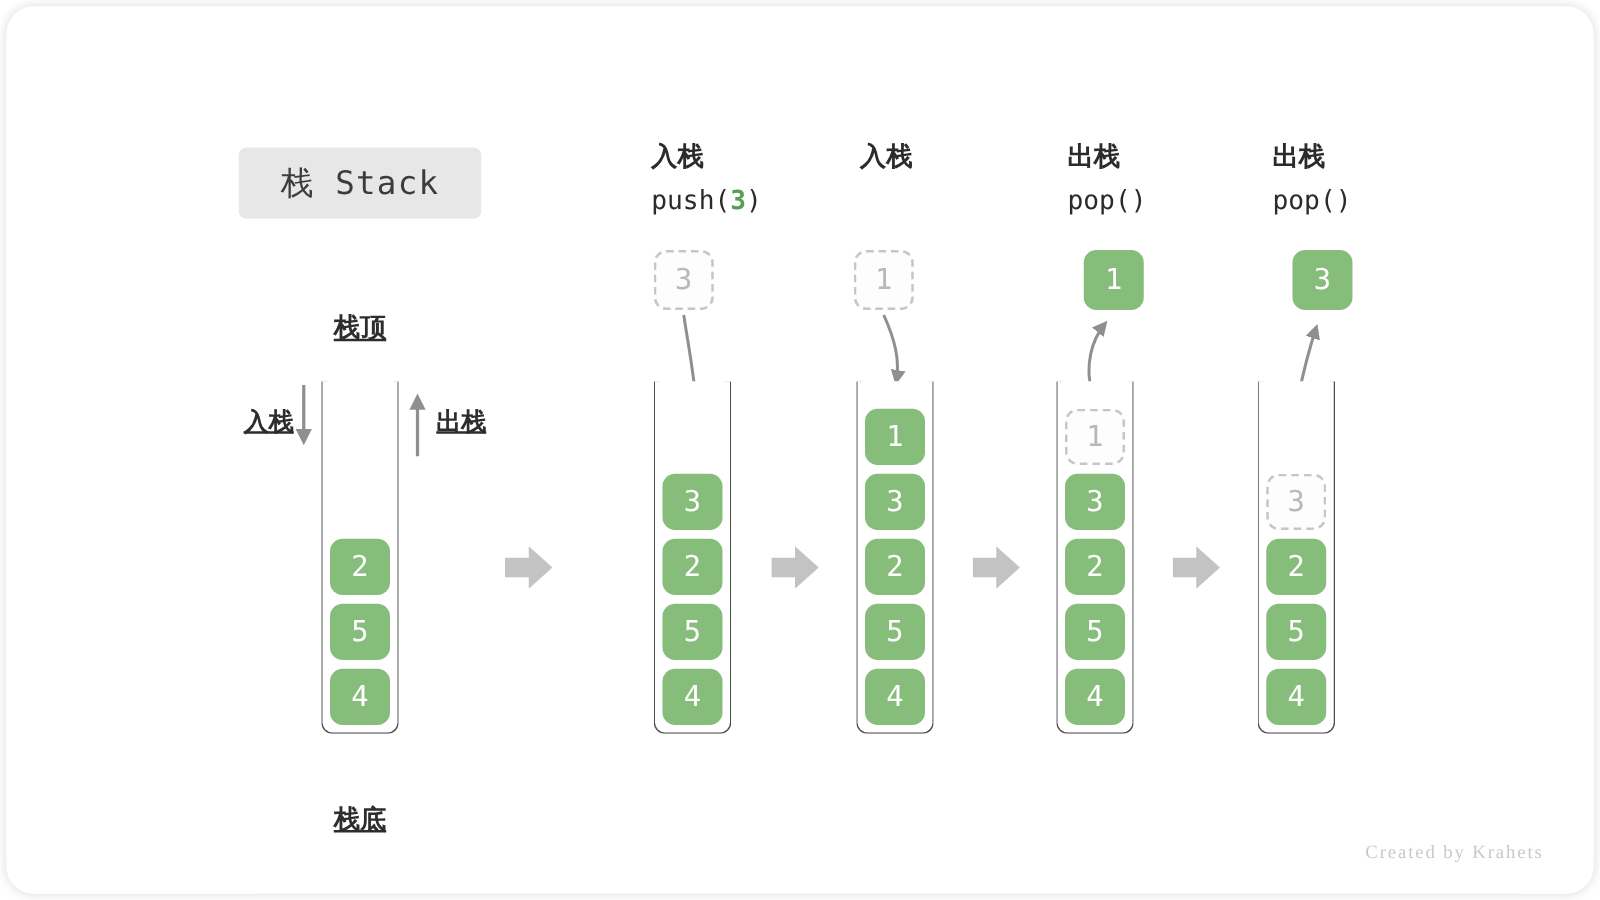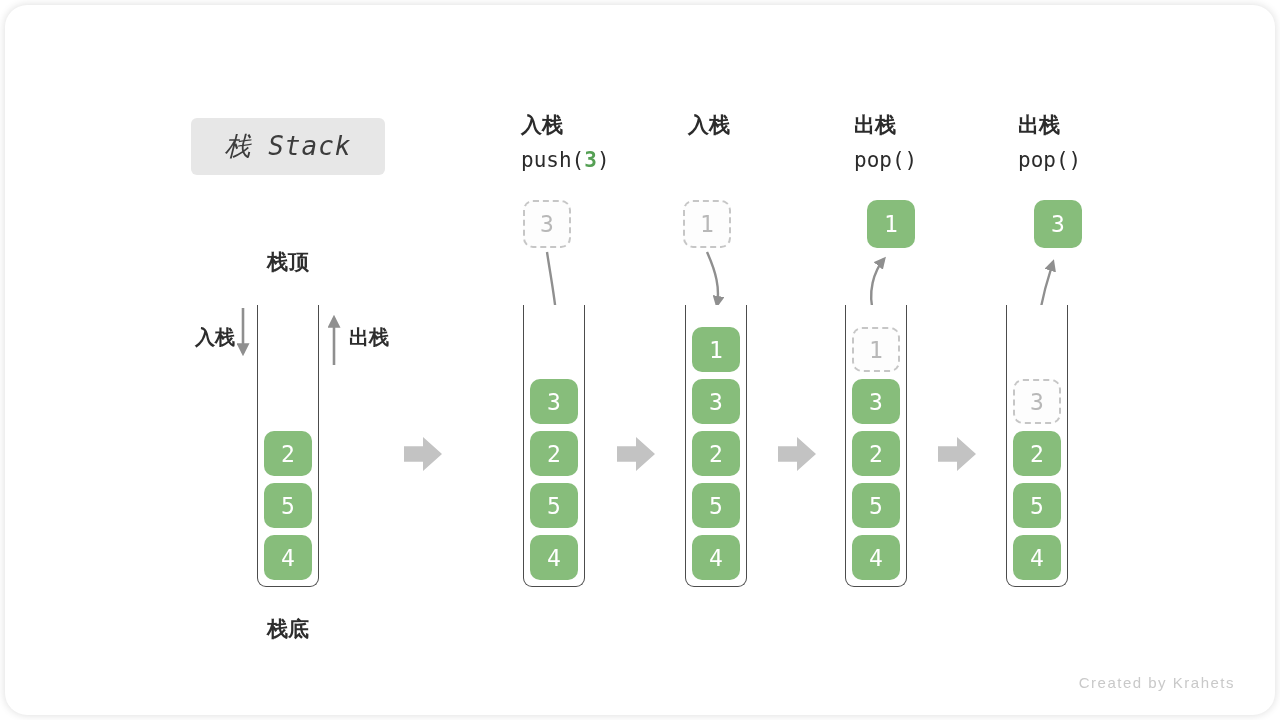--- a/index.html
+++ b/index.html
@@ -10,26 +10,26 @@
     box-shadow: 0 0 9px rgba(0,0,0,0.14);
     overflow: hidden;
   }
   .overlay { position: absolute; left: 0; top: 0; width: 1280px; height: 720px; pointer-events: none; }
 
   .title-box {
     position: absolute; left: 186px; top: 113px; width: 194px; height: 57px;
     background: #e7e7e7; border-radius: 6px;
     display: flex; align-items: center; justify-content: center;
     font-family: "DejaVu Sans Mono", "Liberation Mono", monospace;
-    font-size: 26px; font-weight: 500; color: #3c3c3c; letter-spacing: 1px; font-style: italic;
+    font-size: 26px; font-weight: 500; color: #3c3c3c; letter-spacing: 1px;
   }
 
   .cn-label {
     position: absolute; font-size: 21px; font-weight: bold; color: #2d2d2d;
-    text-align: center; width: 100px;
+    text-align: center; width: 100px; text-decoration: underline;
   }
 
   .stack {
     position: absolute; top: 300px; width: 62px; height: 282px;
     border: 1.6px solid #4c4c4c; border-top: none;
     border-radius: 0 0 9px 9px; background: #ffffff;
   }
   .stack-inner {
     position: absolute; left: 0; top: 0; right: 0; bottom: 0;
     display: flex; flex-direction: column; justify-content: flex-end; align-items: center;
@@ -62,21 +62,21 @@
   }
   .h-code .arg { color: #55a054; font-weight: bold; }
 
   .block-arrow {
     position: absolute; top: 432px; width: 38px; height: 34px; background: #c3c3c3;
     clip-path: polygon(0 27%, 50% 27%, 50% 0, 100% 50%, 50% 100%, 50% 73%, 0 73%);
   }
 
   .watermark {
     position: absolute; right: 40px; bottom: 24px;
-    font-family: Liberation Sans, sans-serif;
+    font-family: Liberation Serif, serif;
     font-size: 15px; color: #c9c9c9; letter-spacing: 1.5px; margin-left: 16px;
   }
 </style>
 </head>
 <body>
 
 <div class="card">
 
   <svg class="overlay" viewBox="0 0 1280 720">
     <defs>
@@ -92,21 +92,21 @@
     <path d="M702,247 C711,267 715,283 712,300" stroke="#8f8f8f" stroke-width="2.4" fill="none" marker-end="url(#ah)"></path>
     <path d="M869,310 C862,287 869,266 879,254" stroke="#8f8f8f" stroke-width="2.4" fill="none" marker-end="url(#ah)"></path>
     <path d="M1027,362 C1030,322 1038,288 1048,257" stroke="#8f8f8f" stroke-width="2.4" fill="none" marker-end="url(#ah)"></path>
   </svg>
 
   <div class="title-box">
     <span>栈 Stack</span>
   </div>
 
   <div class="cn-label" style="left:233px; top:243px;">栈顶</div>
-  <div class="cn-label" style="left:233px; top:610px;text-align:center;">栈底</div>
+  <div class="cn-label" style="left:233px; top:636px;text-align:center;">栈底</div>
   <div class="cn-label" style="left:155px; top:319px; width:75px; text-align:right; font-size:20px;">入栈</div>
   <div class="cn-label" style="left:344px; top:319px; width:75px; text-align:left; font-size:20px;">出栈</div>
 
   <div class="stack" style="left:252px;">
     <div class="stack-inner">
       <div class="cell">2</div>
       <div class="cell">5</div>
       <div class="cell">4</div>
     </div>
   </div>

